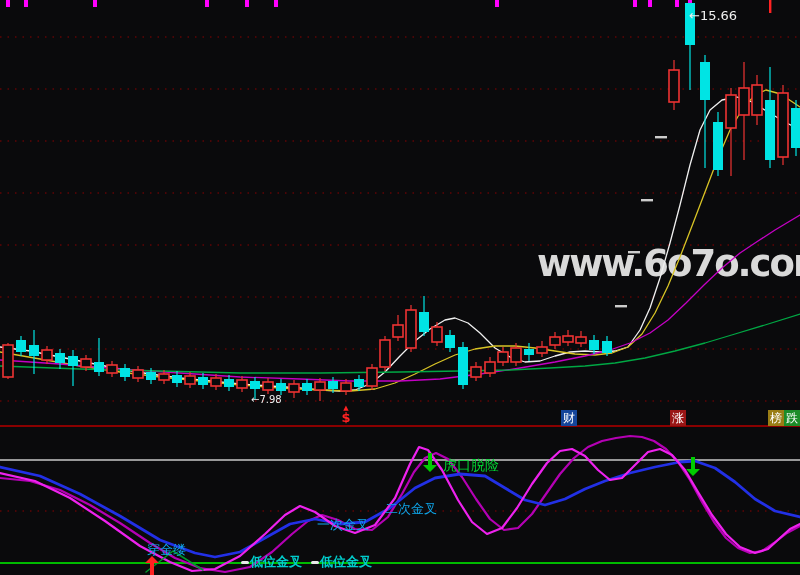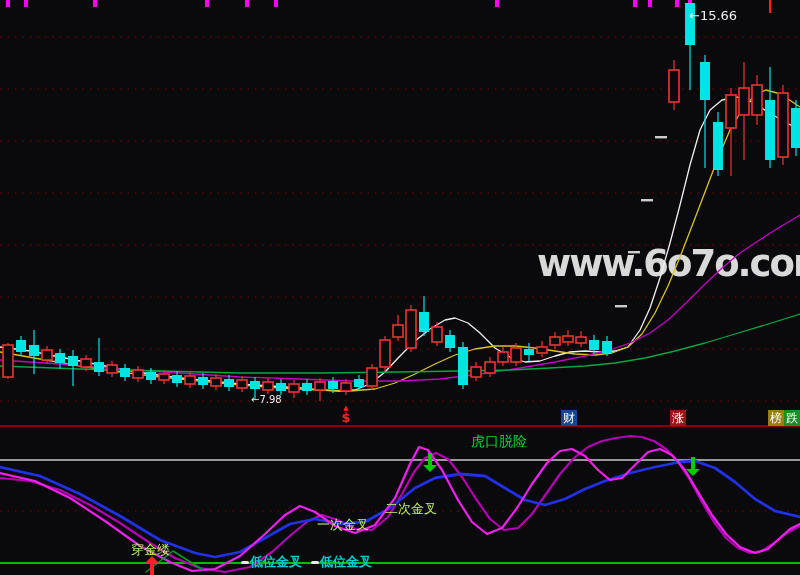--- a/index.html
+++ b/index.html
@@ -5,21 +5,21 @@
   html,body{margin:0;padding:0;background:#000;}
   .screen{position:relative;width:800px;height:575px;background:#0a0a0c;overflow:hidden;
           font-family:"DejaVu Sans","Liberation Sans",sans-serif;}
   .abs{position:absolute;}
   .watermark{left:537px;top:242px;font-size:37px;font-weight:bold;color:#d9d9d9;
              letter-spacing:-2px;z-index:1;white-space:nowrap;}
   #chart-svg{position:absolute;left:0;top:0;z-index:2;}
   .overlay{z-index:3;}
   .price-label{color:#f0f0f0;font-size:13px;white-space:nowrap;z-index:4;}
   .anno{white-space:nowrap;z-index:4;font-size:13px;}
-  .anno-white{color:#bef264;}
+  .anno-white{color:#0ea5e9;}
   .anno-cyan{color:#00cccc;font-weight:bold;}
   .anno-green{color:#00dd33;font-size:14px;}
   .signal{left:338px;top:405px;width:16px;display:flex;flex-direction:column;align-items:center;
           color:#ff2222;z-index:4;}
   .signal .sig-a{font-size:7px;line-height:6px;}
   .signal .sig-s{font-size:13px;font-weight:bold;line-height:13px;}
   .tbtn{top:410px;width:16px;height:16px;line-height:16px;text-align:center;color:#ffffff;
         font-size:12px;z-index:5;cursor:pointer;}
   .panel-hit{left:0;width:800px;z-index:3;}
 </style>
@@ -192,25 +192,25 @@
   <div class="abs panel-hit" style="top:428px;height:147px;"></div>
 
   <div class="abs price-label overlay" style="left:689px;top:8px;">←15.66</div>
   <div class="abs price-label overlay" style="left:251px;top:394px;font-size:10px;">←7.98</div>
 
   <div class="abs signal">
     <span class="sig-a">▲</span>
     <span class="sig-s">$</span>
   </div>
 
-  <div class="abs anno anno-white" style="left:131px;top:541px;">穿金缕</div>
+  <div class="abs anno anno-white" style="left:147px;top:541px;">穿金缕</div>
   <div class="abs anno anno-cyan" style="left:250px;top:553px;">低位金叉</div>
   <div class="abs anno anno-cyan" style="left:320px;top:553px;">低位金叉</div>
   <div class="abs anno anno-white" style="left:317px;top:516px;text-align:right;">一次金叉</div>
   <div class="abs anno anno-white" style="left:385px;top:500px;">二次金叉</div>
-  <div class="abs anno anno-green" style="left:443px;top:433px;margin-left:28px;">虎口脱险</div>
+  <div class="abs anno anno-green" style="left:443px;top:457px;">虎口脱险</div>
 
   <div class="abs tbtn" style="left: 561px; background: rgb(21, 69, 154);">财</div>
   <div class="abs tbtn" style="left: 670px; background: rgb(154, 21, 21);">涨</div>
   <div class="abs tbtn" style="left: 768px; background: rgb(154, 125, 21);">榜</div>
   <div class="abs tbtn" style="left: 784px; background: rgb(28, 140, 40);">跌</div>
 
 </div>
 
 </body></html>

